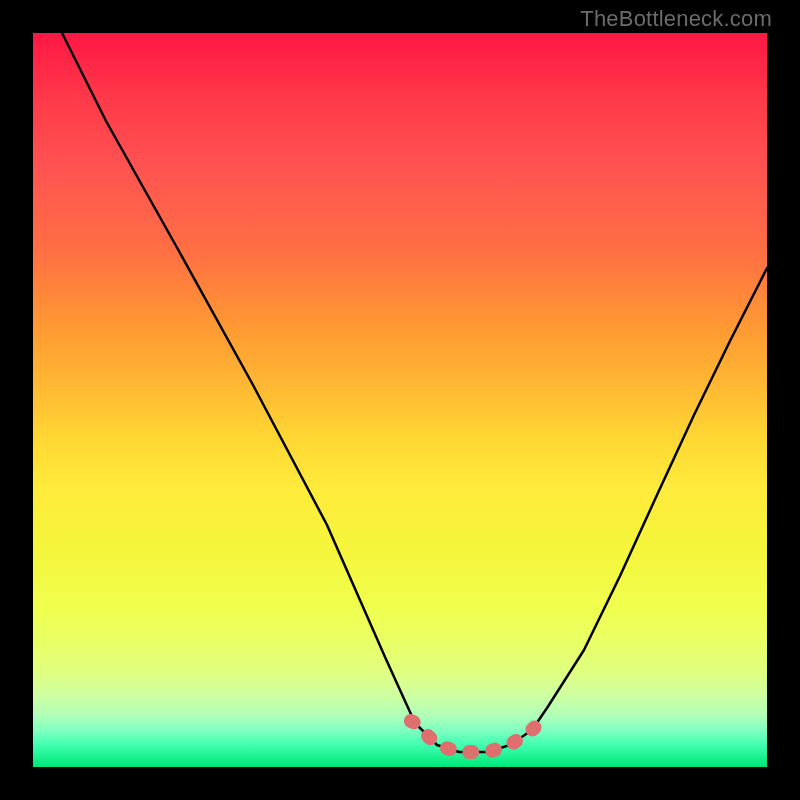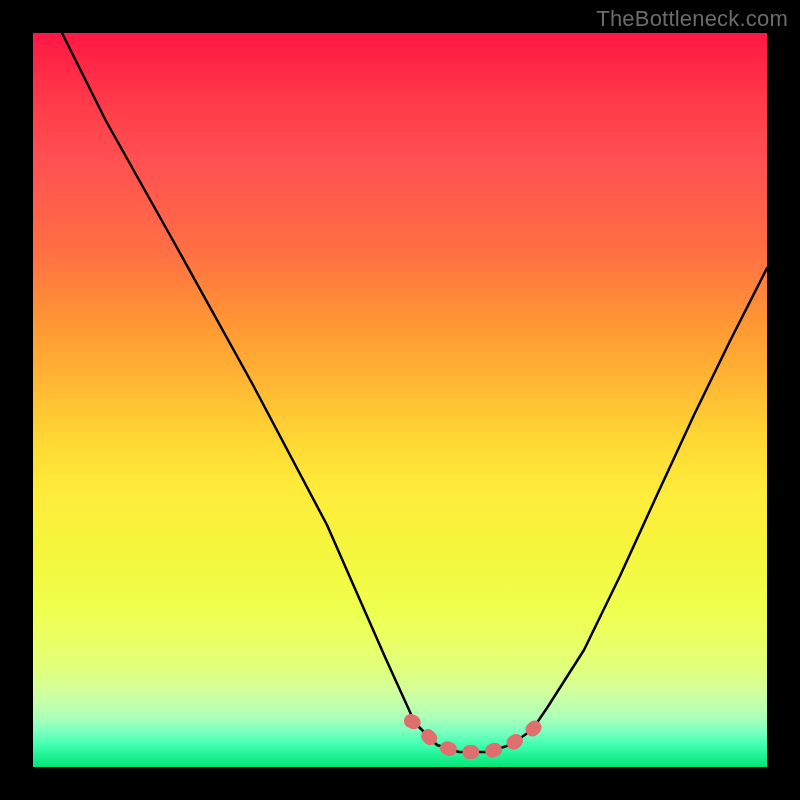--- a/index.html
+++ b/index.html
@@ -39,21 +39,21 @@
   .curve-svg {
     position: absolute;
     left: 0;
     top: 0;
     width: 734px;
     height: 734px;
   }
   .attribution {
     position: absolute;
     top: 6px;
-    right: 12px;
+    right: 28px;
     font-family: Arial, Helvetica, sans-serif;
     font-size: 22px;
     color: #6b6b6b;
     font-weight: 500;
     letter-spacing: 0.2px;
   }
 </style>
 </head>
 <body>
 

